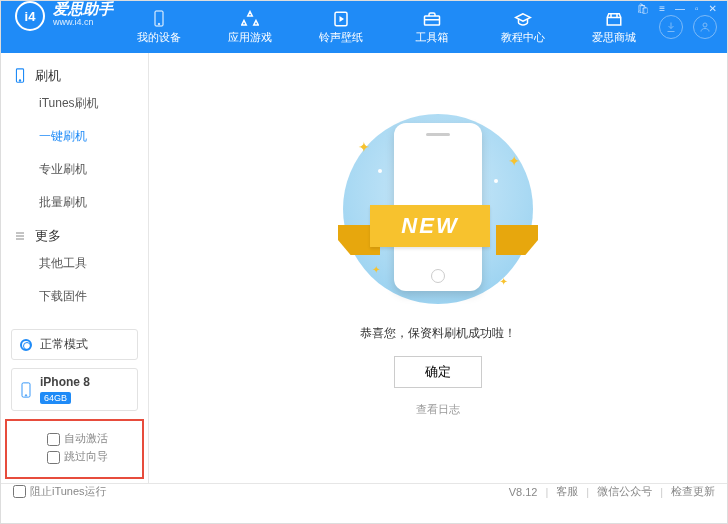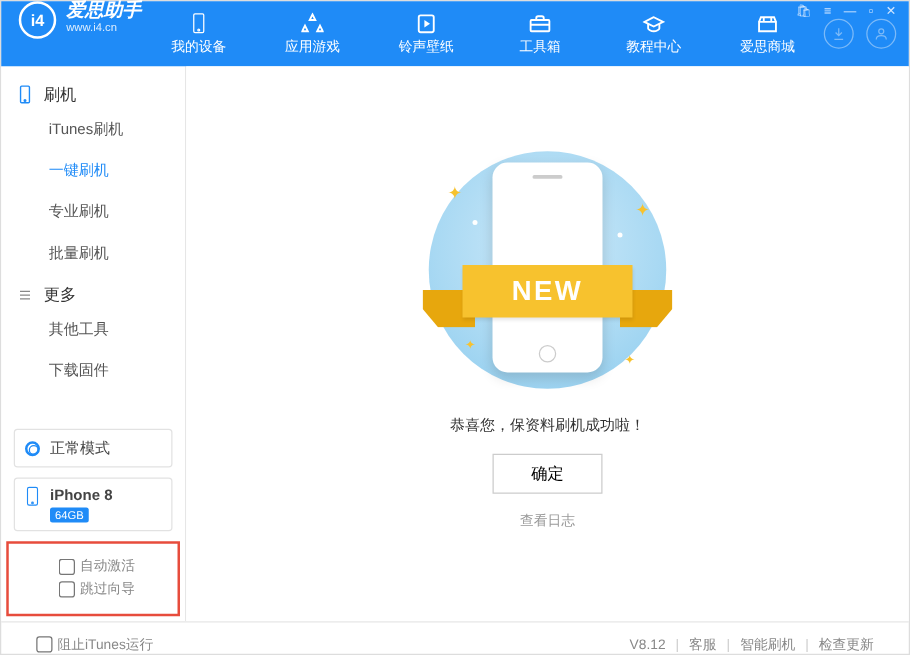--- a/index.html
+++ b/index.html
@@ -32,52 +32,52 @@
   .sidebar { width: 148px; border-right: 1px solid #e6e6e6; display: flex; flex-direction: column; background: #fff; }
   .side-scroll { flex: 1; overflow: auto; padding-top: 6px; }
   .side-group-header { display: flex; align-items: center; padding: 8px 12px 2px; color: #333; font-size: 13px; gap: 8px; }
   .side-group-header .gicon { color: #1f8bf7; width: 14px; display: inline-flex; align-items: center; justify-content: center; }
   .side-item { padding: 8px 12px 8px 38px; color: #555; cursor: pointer; font-size: 12px; }
   .side-item.active { color: #1f8bf7; }
 
   .mode-box, .device-box { margin: 8px 10px 0; border: 1px solid #e2e2e2; border-radius: 3px; padding: 6px 8px; display: flex; align-items: center; gap: 8px; font-size: 12px; color: #444; }
   .mode-box .dot { width: 12px; height: 12px; border: 2px solid #1f8bf7; border-radius: 50%; position: relative; }
   .mode-box .dot::after { content: ""; position: absolute; top: 1px; left: 1px; width: 6px; height: 6px; border: 1px solid #1f8bf7; border-radius: 50%; }
-  .device-box { flex-direction: row; align-items: flex-start; }
+  .device-box { flex-direction: row; align-items: center; }
   .device-box .phone-ic { color: #1f8bf7; width: 12px; }
   .device-box .dinfo { display: flex; flex-direction: column; }
   .badge { background: #1f8bf7; color: #fff; font-size: 9px; padding: 1px 4px; border-radius: 2px; display: inline-block; margin-top: 3px; width: fit-content; }
 
   .side-bottom { border-top: 1px solid #eee; padding: 10px 8px; margin-top: 10px; border: 2px solid #e74c3c; margin: 8px 4px 4px; }
   .side-bottom label { display: inline-flex; align-items: flex-end; gap: 4px; margin-right: 10px; color: #888; font-size: 11px; margin-left: 32px; }
   .side-bottom input { margin: 0; }
 
   
   .main { flex: 1; display: flex; flex-direction: column; align-items: center; justify-content: center; position: relative; background: #fff; }
   .illus { width: 220px; height: 200px; position: relative; margin-top: -10px; }
   .bubble { position: absolute; width: 190px; height: 190px; left: 15px; top: 5px; border-radius: 50%; background: radial-gradient(circle at 50% 40%, #cfeaf9 0%, #a9d9f3 60%, #8ccbee 100%); }
   .phone { position: absolute; width: 88px; height: 168px; left: 66px; top: 14px; background: #fff; border-radius: 12px; box-shadow: 0 4px 10px rgba(0,0,0,.15); }
   .phone::before { content: ""; position: absolute; top: 10px; left: 50%; width: 24px; height: 3px; background: #ccc; border-radius: 2px; transform: translateX(-50%); }
   .phone::after { content: ""; position: absolute; bottom: 8px; left: 50%; width: 12px; height: 12px; border: 1px solid #ccc; border-radius: 50%; transform: translateX(-50%); }
   .ribbon { position: absolute; top: 96px; left: 0; width: 220px; height: 50px; }
-  .ribbon .center { position: absolute; left: 42px; top: 0; width: 136px; height: 42px; background: #f7c22e; display: flex; align-items: center; justify-content: center; color: #fff; font-weight: bold; font-size: 22px; letter-spacing: 2px; box-shadow: 0 2px 3px rgba(0,0,0,.1); }
+  .ribbon .center { position: absolute; left: 42px; top: 0; width: 120px; height: 42px; background: #f7c22e; display: flex; align-items: center; justify-content: center; color: #fff; font-weight: bold; font-size: 22px; letter-spacing: 2px; box-shadow: 0 2px 3px rgba(0,0,0,.1); font-style: italic; }
   .ribbon .tailL, .ribbon .tailR { position: absolute; top: 20px; width: 42px; height: 30px; background: #e7a70d; }
   .ribbon .tailL { left: 10px; clip-path: polygon(0 0, 100% 0, 100% 100%, 30% 100%, 0 50%); }
   .ribbon .tailR { right: 10px; clip-path: polygon(0 0, 100% 0, 100% 50%, 70% 100%, 0 100%); }
   .spark { position: absolute; color: #f7c22e; font-size: 14px; }
   .s1 { left: 30px; top: 30px; } .s2 { right: 28px; top: 44px; } .s3 { left: 44px; bottom: 34px; font-size: 10px; } .s4 { right: 40px; bottom: 22px; font-size: 10px; }
   .dotw { position: absolute; width: 4px; height: 4px; background: #fff; border-radius: 50%; }
   .d1{left:50px;top:60px}.d2{right:50px;top:70px}.d3{left:80px;bottom:34px}
 
   .success-text { margin-top: 16px; font-size: 12px; color: #333; }
   .ok-btn { margin-top: 14px; border: 1px solid #ccc; background: #fff; padding: 6px 30px; font-size: 13px; cursor: pointer; }
   .log-link { margin-top: 14px; font-size: 11px; color: #999; cursor: pointer; }
 
   
-  .footer { height: 26px; border-top: 1px solid #e6e6e6; display: flex; align-items: flex-end; font-size: 11px; color: #888; padding: 0 28px; justify-content: space-between; }
+  .footer { height: 40px; border-top: 1px solid #e6e6e6; display: flex; align-items: flex-start; font-size: 11px; color: #888; padding: 0 12px; justify-content: space-between; }
   .footer label { display: inline-flex; align-items: center; gap: 4px; }
   .footer .right { display: flex; gap: 8px; align-items: center; }
   .footer .sep { color: #ccc; }
   .footer .link { cursor: pointer; }
 
   svg { display: block; }
 </style>
 </head>
 <body>
 
@@ -249,18 +249,18 @@
   <div class="footer">
     <label>
       <input type="checkbox" style="">
       <span>阻止iTunes运行</span>
     </label>
     <div class="right">
       <span>V8.12</span>
       <span class="sep">|</span>
       <span class="link">客服</span>
       <span class="sep">|</span>
-      <span class="link">智能刷机</span>
+      <span class="link">微信公众号</span>
       <span class="sep">|</span>
       <span class="link">检查更新</span>
     </div>
   </div>
 </div>
 
 </body></html>

